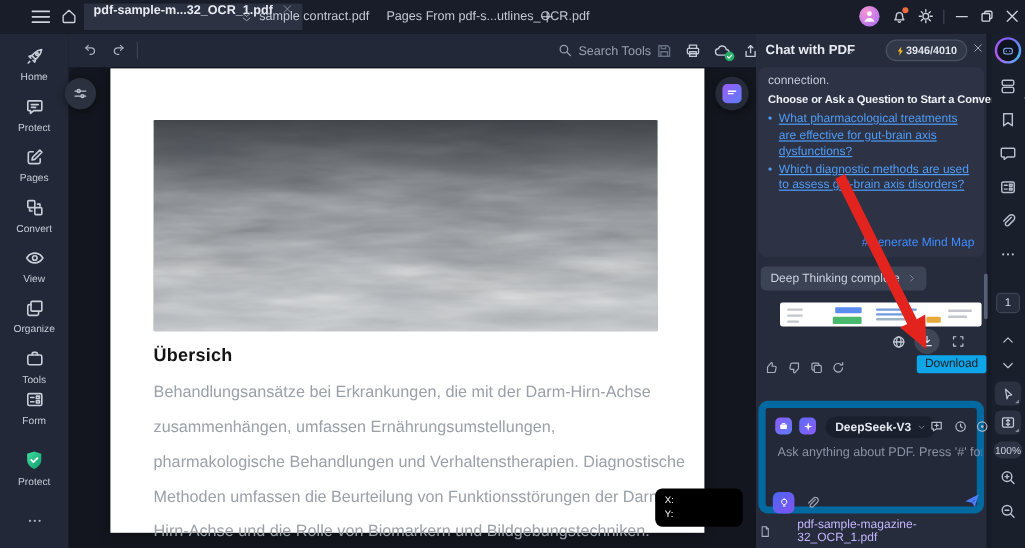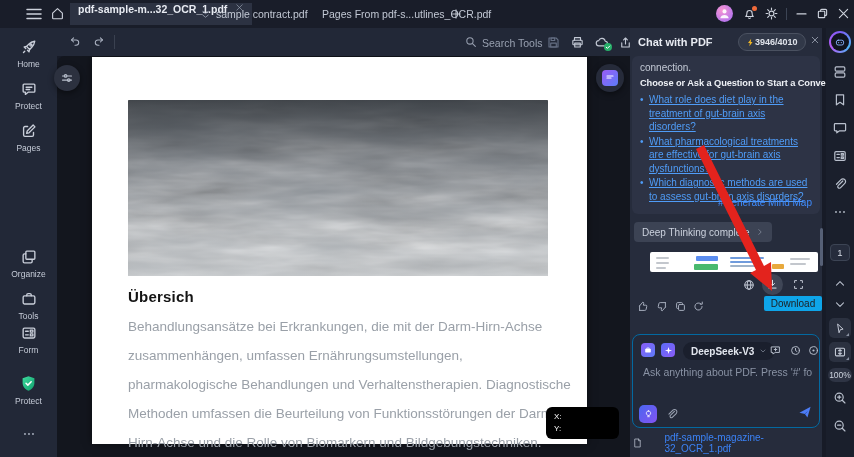--- a/index.html
+++ b/index.html
@@ -33,26 +33,26 @@
   .bubble{position:absolute;left:2px;top:28px;width:188px;height:158px;background:#2d3345;border-radius:6px;box-sizing:border-box;padding:6px 8px;}
   .q-list{margin:5px 0 0 0;padding:0;list-style:none;}
   .q-list li{font-size:10px;line-height:13.5px;color:#4f9cf7;margin-bottom:1px;padding-left:9px;position:relative;}
   .q-list li::before{content:"•";position:absolute;left:0;color:#4f9cf7;}
   .q-list li span{text-decoration:underline;}
   .badge{display:flex;align-items:center;gap:0;height:16px;border:1px solid #4a5160;background:#313848;border-radius:9px;padding:0 7px;}
   .pill-deep{position:absolute;left:4px;top:194px;height:20px;background:#3c4354;border-radius:4px;display:flex;align-items:center;padding:0 8px;gap:6px;color:#ccd2de;font-size:10px;}
   #thumb{position:absolute;left:20px;top:224px;width:168px;height:20px;background:#fff;border-radius:2px;overflow:hidden;}
   .mini{position:absolute;border-radius:1px;}
   .tooltip-dl{position:absolute;left:134px;top:268px;width:58px;height:15px;background:#0ea5e9;border-radius:2px;color:#1d1d1f;font-size:10px;display:flex;align-items:center;justify-content:center;z-index:9;}
-  #inputcard{position:absolute;left:2px;top:306px;width:188px;height:94px;background:#232939;border:1px solid #0369a1;border-radius:8px;box-sizing:border-box;}
+  #inputcard{position:absolute;left:2px;top:306px;width:188px;height:94px;background:#232939;border:6px solid #0369a1;border-radius:8px;box-sizing:border-box;}
   .model-pill{position:absolute;left:50px;top:7px;height:18px;background:#1a1f2d;border-radius:9px;display:flex;align-items:center;gap:5px;padding:0 8px;color:#e2e6ee;font-size:10px;font-weight:bold;}
   #ask-input{position:absolute;left:8px;top:30px;width:170px;background:transparent;border:none;outline:none;font-size:10.5px;color:#c6ccd8;font-family:"Liberation Sans",sans-serif;}
   #ask-input::placeholder{color:#8992a4;}
   .gradsq{width:14px;height:14px;border-radius:4px;background:linear-gradient(135deg,#8a5cf6,#5c7cf8);display:flex;align-items:center;justify-content:center;}
-  .filechip{position:absolute;left:2px;top:404px;display:flex;align-items:center;gap:21px;color:#3b82f6;}
+  .filechip{position:absolute;left:2px;top:404px;display:flex;align-items:center;gap:21px;color:#c4b5fd;}
   
   #rail{position:absolute;left:826px;top:28px;width:28px;height:429px;background:#1a1f2c;z-index:6;}
   .rail-ic{position:absolute;left:6px;color:#b9c0cd;}
   .rail-btn{position:absolute;left:3px;width:22px;height:20px;background:#2b3140;border-radius:5px;color:#c4cad6;display:flex;align-items:center;justify-content:center;}
   .corner{position:absolute;right:2px;bottom:2px;width:0;height:0;border-left:3px solid transparent;border-bottom:3px solid #8a92a2;}
   
   .floatbtn{position:absolute;border-radius:50%;display:flex;align-items:center;justify-content:center;box-shadow:0 2px 6px rgba(0,0,0,.45);z-index:7;}
   
   #coords{position:absolute;left:546px;top:407px;width:73px;height:32px;background:#000;border-radius:6px;color:#fff;font-size:8px;padding:4px 8px;box-sizing:border-box;line-height:12px;z-index:8;}
   
@@ -157,20 +157,35 @@
         <path class="si" d="M6.8 8h6.4M6.8 10.5h4"></path>
       </svg>
     <div class="lbl">Protect</div>
     </div>
   <div class="nav-item" style="top:94px">
     <svg width="18" height="18" viewBox="0 0 20 20">
         <path class="si" d="M15 11.5v3a1.5 1.5 0 0 1-1.5 1.5h-8A1.5 1.5 0 0 1 4 14.5v-8A1.5 1.5 0 0 1 5.5 5h3"></path>
         <path class="si" d="m14.6 3.4 2 2-6.6 6.6-2.6.6.6-2.6z"></path>
       </svg>
     <div class="lbl">Pages</div>
+    </div>
+  <div class="nav-item" style="top:136px">
+    <svg width="18" height="18" viewBox="0 0 20 20">
+        <rect class="si" x="3.5" y="3.5" width="6.5" height="6.5" rx="1"></rect>
+        <rect class="si" x="10" y="10" width="6.5" height="6.5" rx="1"></rect>
+        <path class="si" d="M12.5 6.8h2.3v2M7.5 13.2H5.2v-2"></path>
+      </svg>
+    <div class="lbl">Convert</div>
+    </div>
+  <div class="nav-item" style="top:178px">
+    <svg width="18" height="18" viewBox="0 0 20 20">
+        <path class="si" d="M2.5 10S5.3 5.5 10 5.5 17.5 10 17.5 10 14.7 14.5 10 14.5 2.5 10 2.5 10z"></path>
+        <circle class="si" cx="10" cy="10" r="2.1"></circle>
+      </svg>
+    <div class="lbl">View</div>
     </div>
   <div class="nav-item" style="top:220px">
     <svg width="18" height="18" viewBox="0 0 20 20">
         <rect class="si" x="6.5" y="3.5" width="10" height="9" rx="1"></rect>
         <path class="si" d="M6.5 6.5H5A1.5 1.5 0 0 0 3.5 8v7A1.5 1.5 0 0 0 5 16.5h7a1.5 1.5 0 0 0 1.5-1.5v-2"></path>
       </svg>
     <div class="lbl">Organize</div>
     </div>
   <div class="nav-item" style="top:262px">
     <svg width="18" height="18" viewBox="0 0 20 20">
@@ -317,21 +332,20 @@
   <span class="abs" style="left:180px;top:7px;color:#aab1c0">
     <svg width="10" height="10" viewBox="0 0 20 20">
         <path class="si" d="m4.5 4.5 11 11M15.5 4.5l-11 11"></path>
       </svg>
     </span>
 
   <div class="bubble">
     <div style="font-size:10px;color:#c4cad6">connection.</div>
     <div style="font-size:9.3px;font-weight:bold;color:#eef1f6;margin-top:5px;white-space:nowrap;letter-spacing:-0.1px">Choose or Ask a Question to Start a Conversation</div>
     <ul class="q-list">
-      <li><span>What role does diet play in the treatment of gut-brain axis disorders?</span></li>
       <li><span>What pharmacological treatments are effective for gut-brain axis dysfunctions?</span></li>
       <li><span>Which diagnostic methods are used to assess gut-brain axis disorders?</span></li>
     </ul>
     <div style="position:absolute;right:8px;bottom:6px;font-size:10px;color:#3f8cff">#Generate Mind Map</div>
   </div>
 
   <div class="pill-deep">
     <span>Deep Thinking complete</span>
     <svg width="8" height="8" viewBox="0 0 20 20" style="color:#9aa2b2">
         <path class="si" d="m7 4 6 6-6 6"></path>

